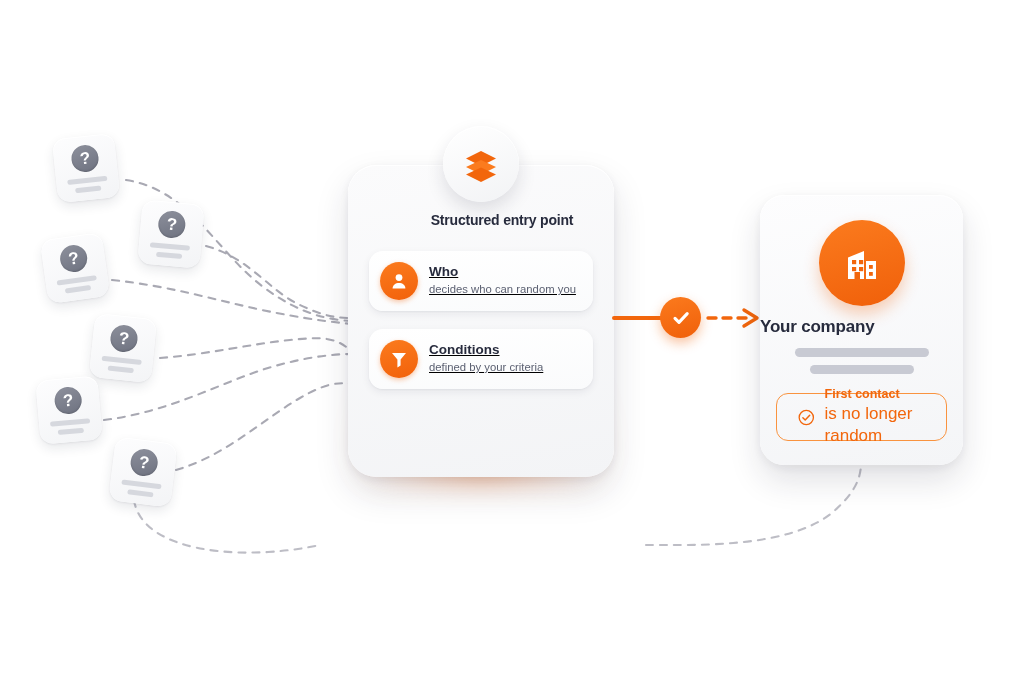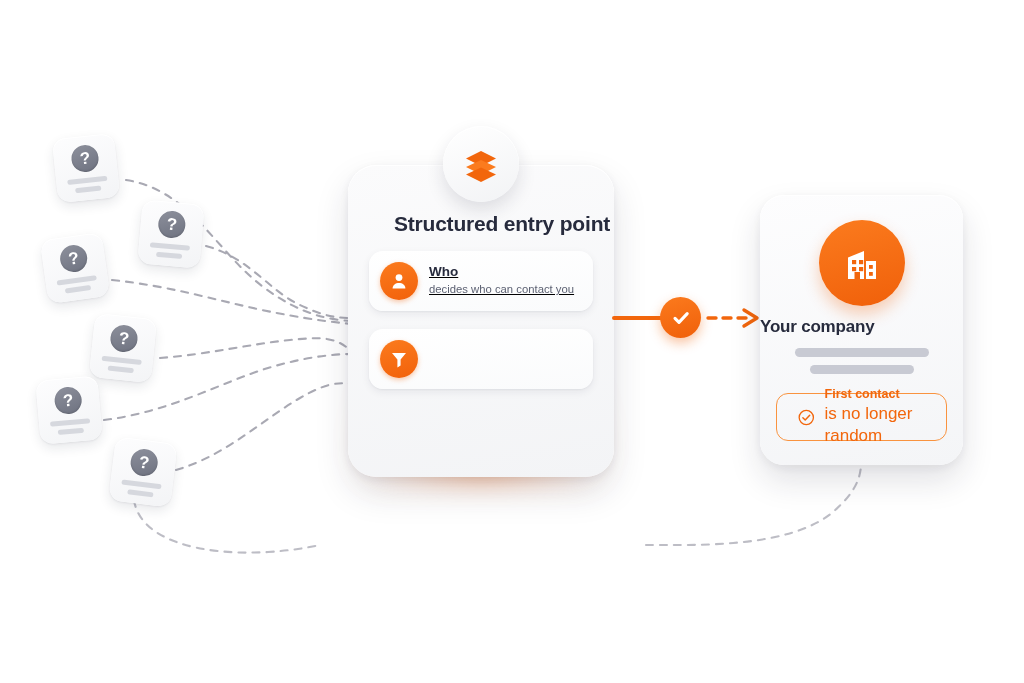--- a/index.html
+++ b/index.html
@@ -58,21 +58,21 @@
   }
   .layers-badge {
     position: absolute; left: 50%; top: -39px; transform: translateX(-50%);
     width: 76px; height: 76px; border-radius: 50%;
     background: linear-gradient(160deg,#ffffff 0%,#f2f3f5 100%);
     box-shadow: 0 8px 18px rgba(28,32,56,.13), inset 0 1px 0 #fff;
     display: flex; align-items: center; justify-content: center;
   }
   .center-title {
     position: absolute; top: 47px; left: 0; width: 100%;
-    text-align: center; font-size: 21px; font-weight: bold;
+    text-align: center; font-size: 14px; font-weight: bold;
     color: #272b3d; letter-spacing: -.2px; padding-left: 42px;
   }
   .rows { position: absolute; top: 86px; left: 21px; width: 224px; }
   .row {
     position: relative; height: 60px; margin-bottom: 18px;
     background: linear-gradient(175deg,#ffffff 0%,#fafbfc 100%);
     border-radius: 14px;
     box-shadow: 0 3px 8px rgba(28,32,56,.07), 0 1px 2px rgba(28,32,56,.05);
     display: flex; align-items: center; padding-left: 11px; text-decoration: underline;
   }
@@ -212,29 +212,33 @@
 
       <div class="row">
         <div class="row-icon">
           <svg width="20" height="20" viewBox="0 0 20 20" fill="#fff">
             <circle cx="10" cy="6.6" r="3.4"></circle>
             <path d="M3.6 17.5c0-3.6 2.9-5.6 6.4-5.6s6.4 2 6.4 5.6z"></path>
           </svg>
         </div>
         <div class="row-text">
           <div class="row-title">Who</div>
-          <div class="row-sub">decides who can contact you</div>
+          <div class="row-sub">decides who can random you</div>
         </div>
       </div>
 
       <div class="row">
         <div class="row-icon">
           <svg width="20" height="20" viewBox="0 0 20 20" fill="#fff">
             <path d="M3 4h14l-5.4 6.6v5.9l-3.2 2v-7.9z"></path>
           </svg>
+        </div>
+        <div class="row-text">
+          <div class="row-title">Conditions</div>
+          <div class="row-sub">defined by your criteria</div>
         </div>
       </div>
 
 
     </div>
   </div>
 
   <div class="connector-line"></div>
   <div class="check-circle">
     <svg width="22" height="22" viewBox="0 0 22 22">

